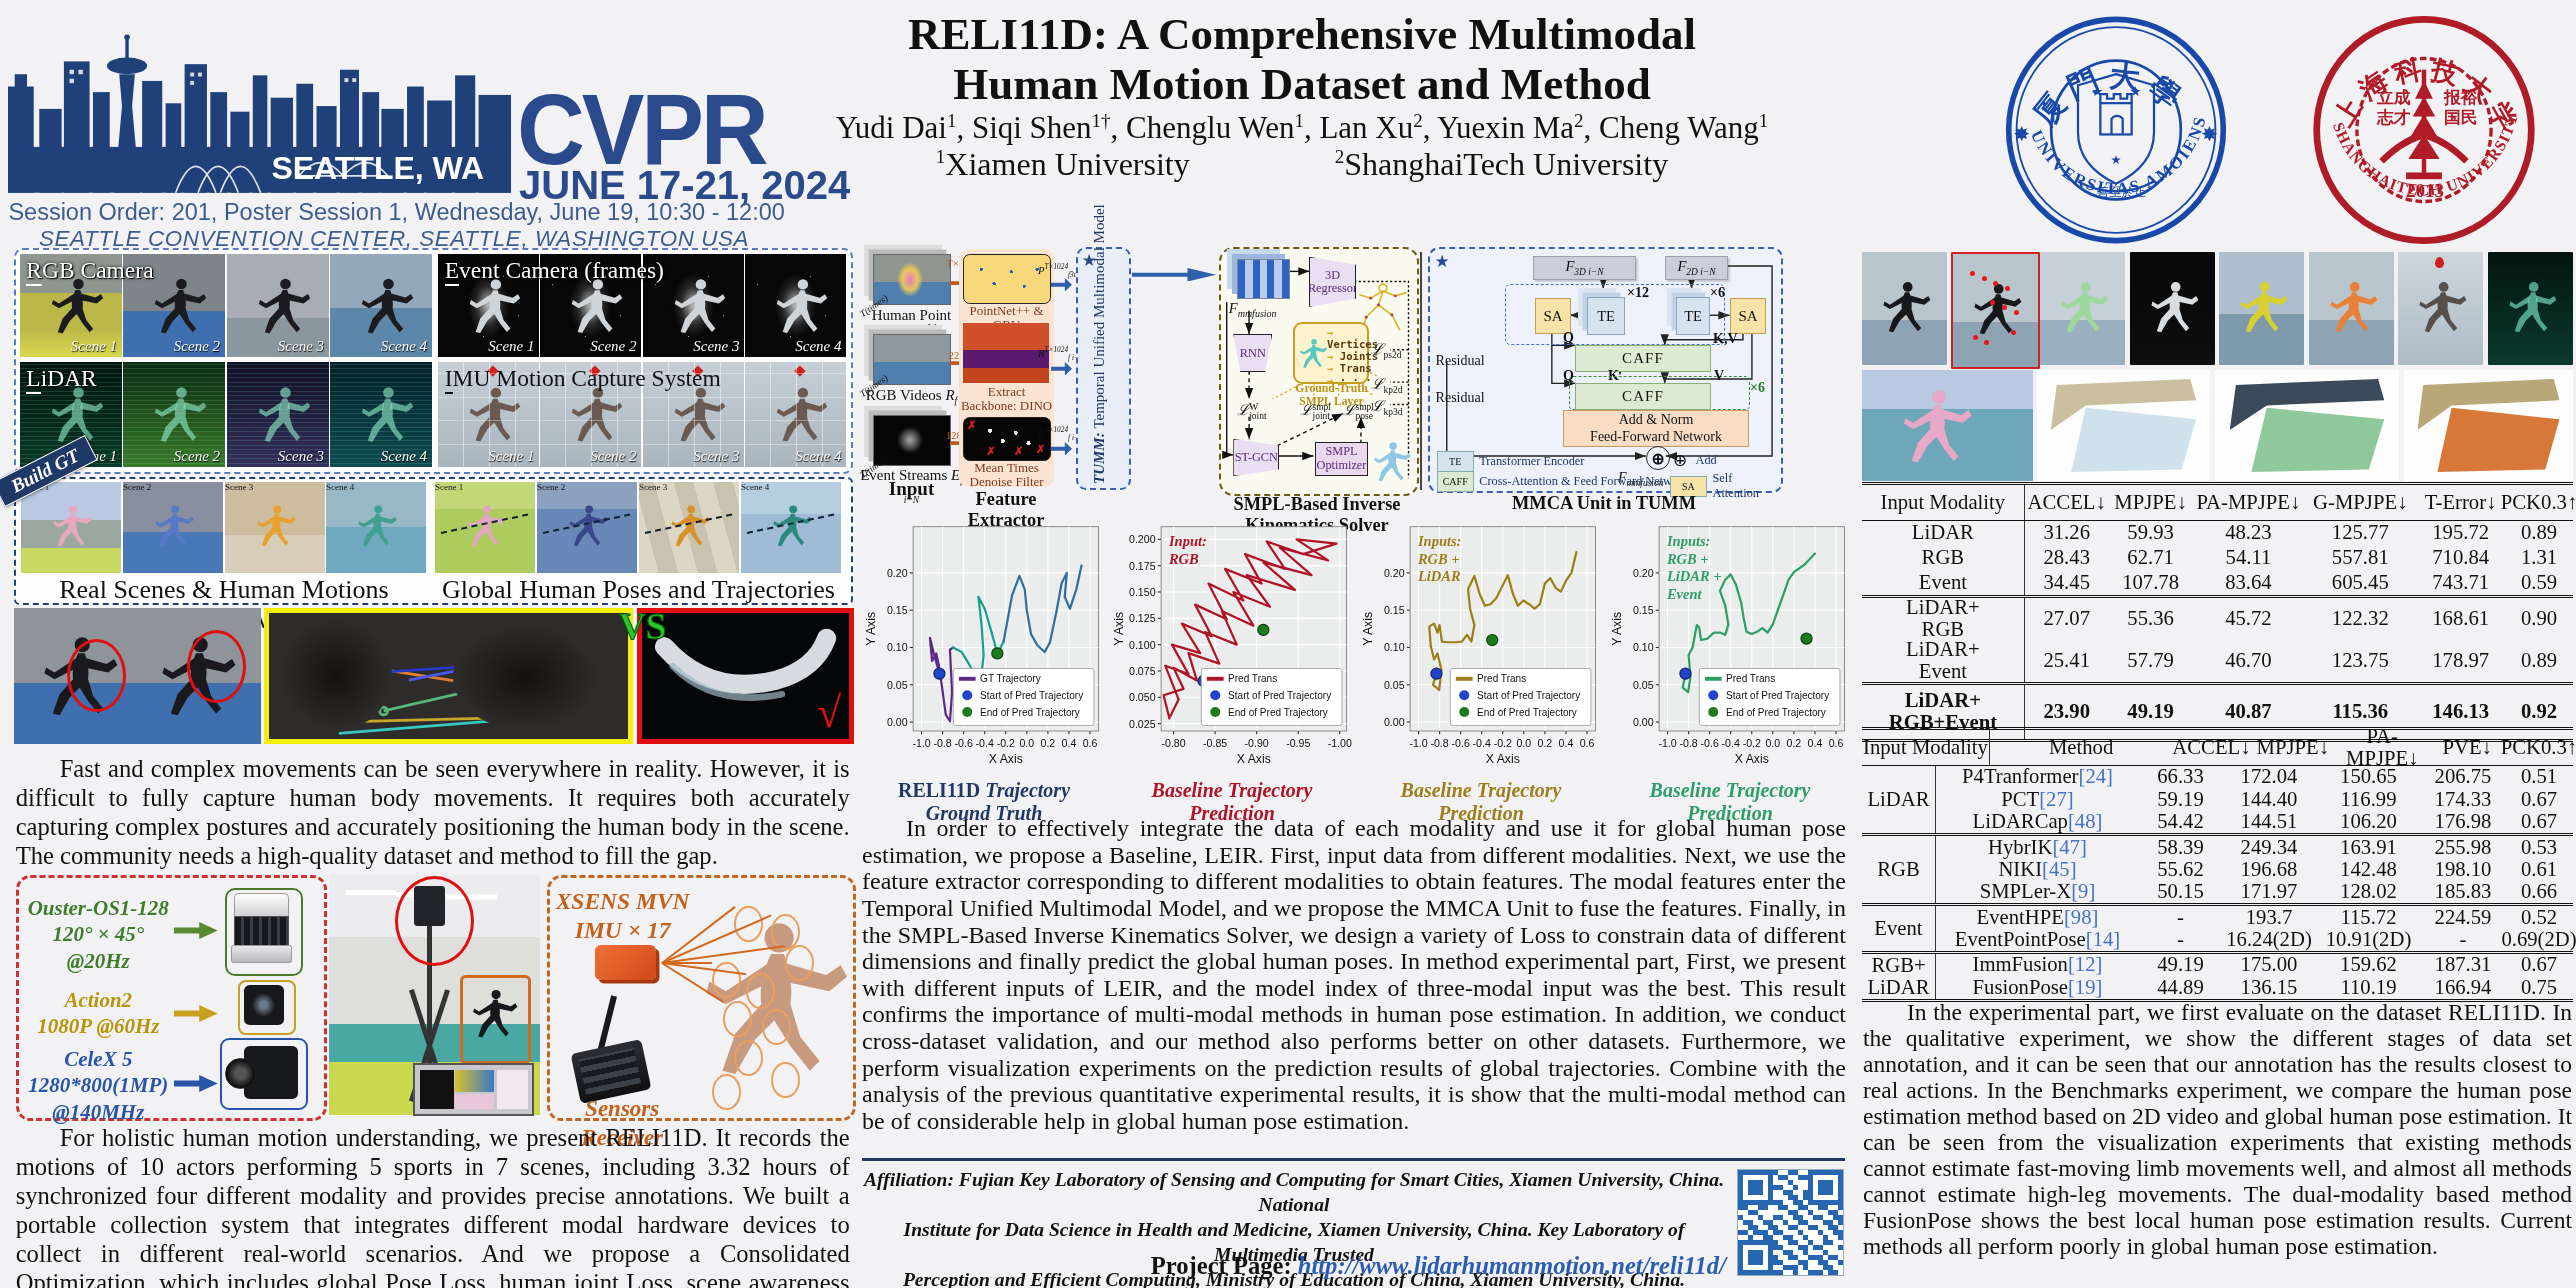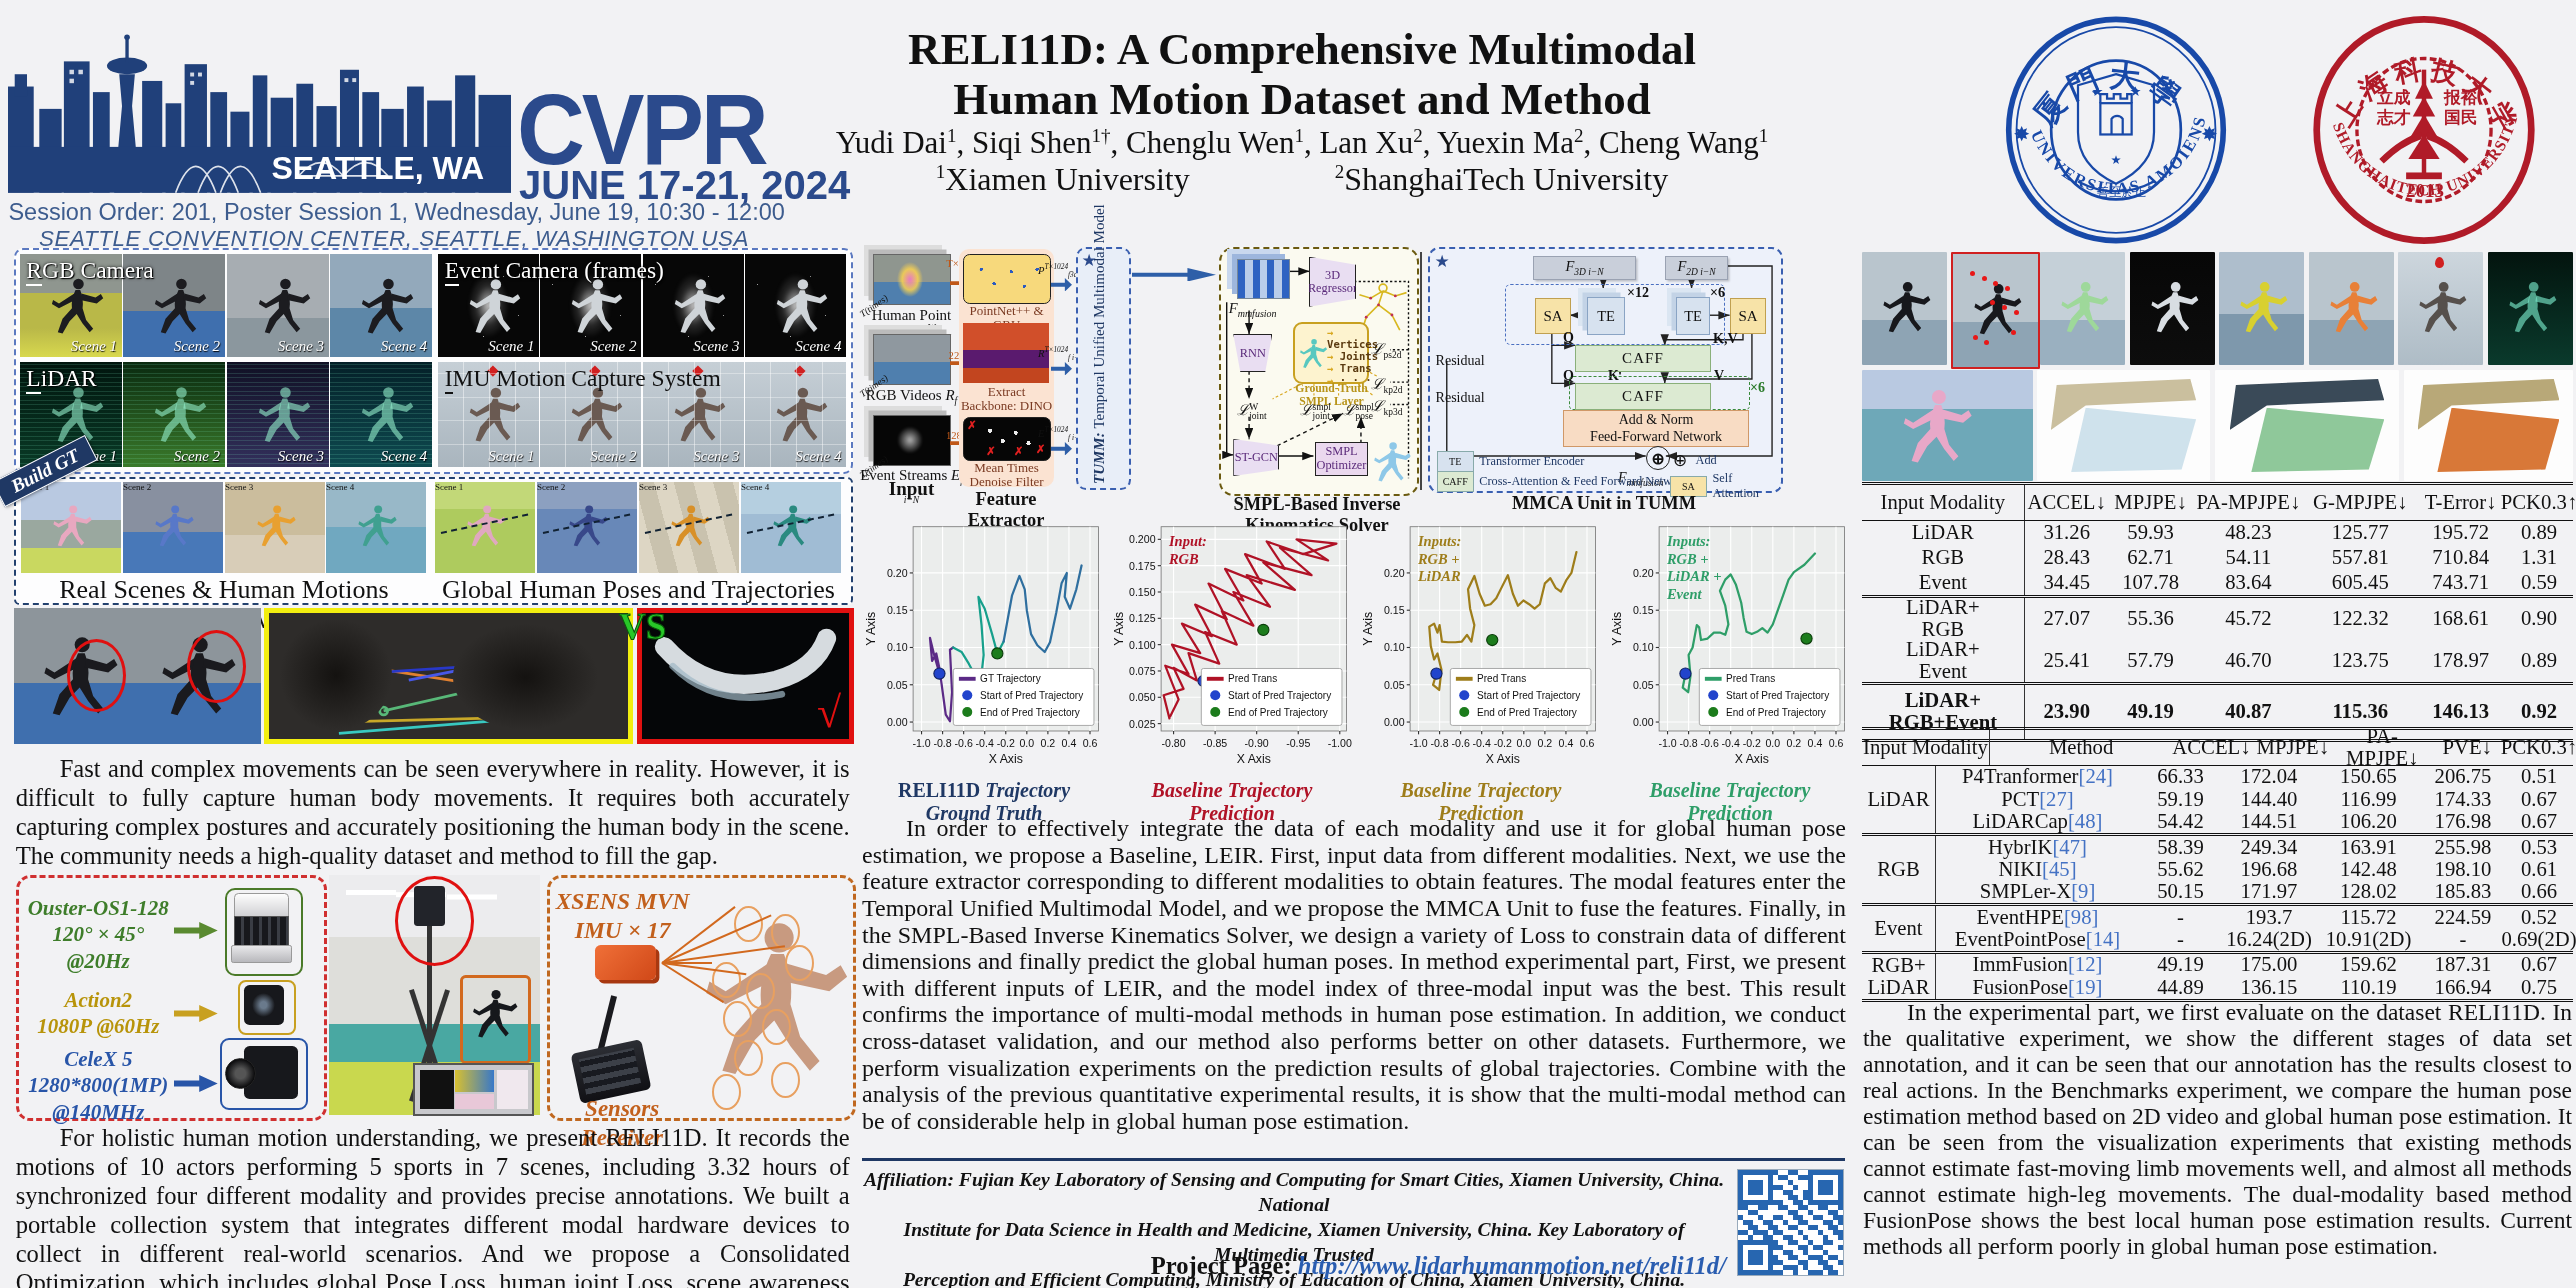--- a/index.html
+++ b/index.html
@@ -202,21 +202,21 @@
           <rect x="616" y="125" width="7" height="7"></rect>
       </g>
     </svg>
     <div class="abs seattle" style="left:263px;top:143px">SEATTLE, WA</div>
   </div>
   <div class="abs cvpr-word" style="left:517px;top:72px">CVPR</div>
   <div class="abs cvpr-date" style="left:519px;top:163px">JUNE 17-21, 2024</div>
   <div class="abs sess" style="left:8.4px;top:199px">Session Order: 201, Poster Session 1, Wednesday, June 19, 10:30 - 12:00</div>
   <div class="abs venue" style="left:39px;top:226px">SEATTLE CONVENTION CENTER, SEATTLE, WASHINGTON  USA</div>
 
-  <div class="abs ctr" style="left:799px;top:24px;width:1006px">
+  <div class="abs ctr" style="left:799px;top:9px;width:1006px">
     <div class="title">RELI11D:  A Comprehensive Multimodal</div>
     <div class="title">Human Motion Dataset and Method</div>
     <div class="authors" id="authors2"><span>Yudi Dai</span><sup>1</sup>,  <span>Siqi Shen</span><sup>1†</sup>, <span>Chenglu Wen</span><sup>1</sup>,  <span>Lan Xu</span><sup>2</sup>,   <span>Yuexin Ma</span><sup>2</sup>,   <span>Cheng Wang</span><sup>1</sup></div>
     <div class="affil-line" id="affils"><span><sup>1</sup>Xiamen University</span><span style="margin-left: 145px;"><sup>2</sup>ShanghaiTech University</span></div>
   </div>
 
   <div class="abs" style="left:2004px;top:15.7px;width:224px;height:228px">
     <svg viewBox="0 0 200 204" width="224" height="228">
       <ellipse cx="100" cy="102" rx="96" ry="99" fill="none" stroke="#1849a8" stroke-width="5"></ellipse>
       <ellipse cx="100" cy="102" rx="89" ry="92" fill="none" stroke="#1849a8" stroke-width="1.6"></ellipse>

